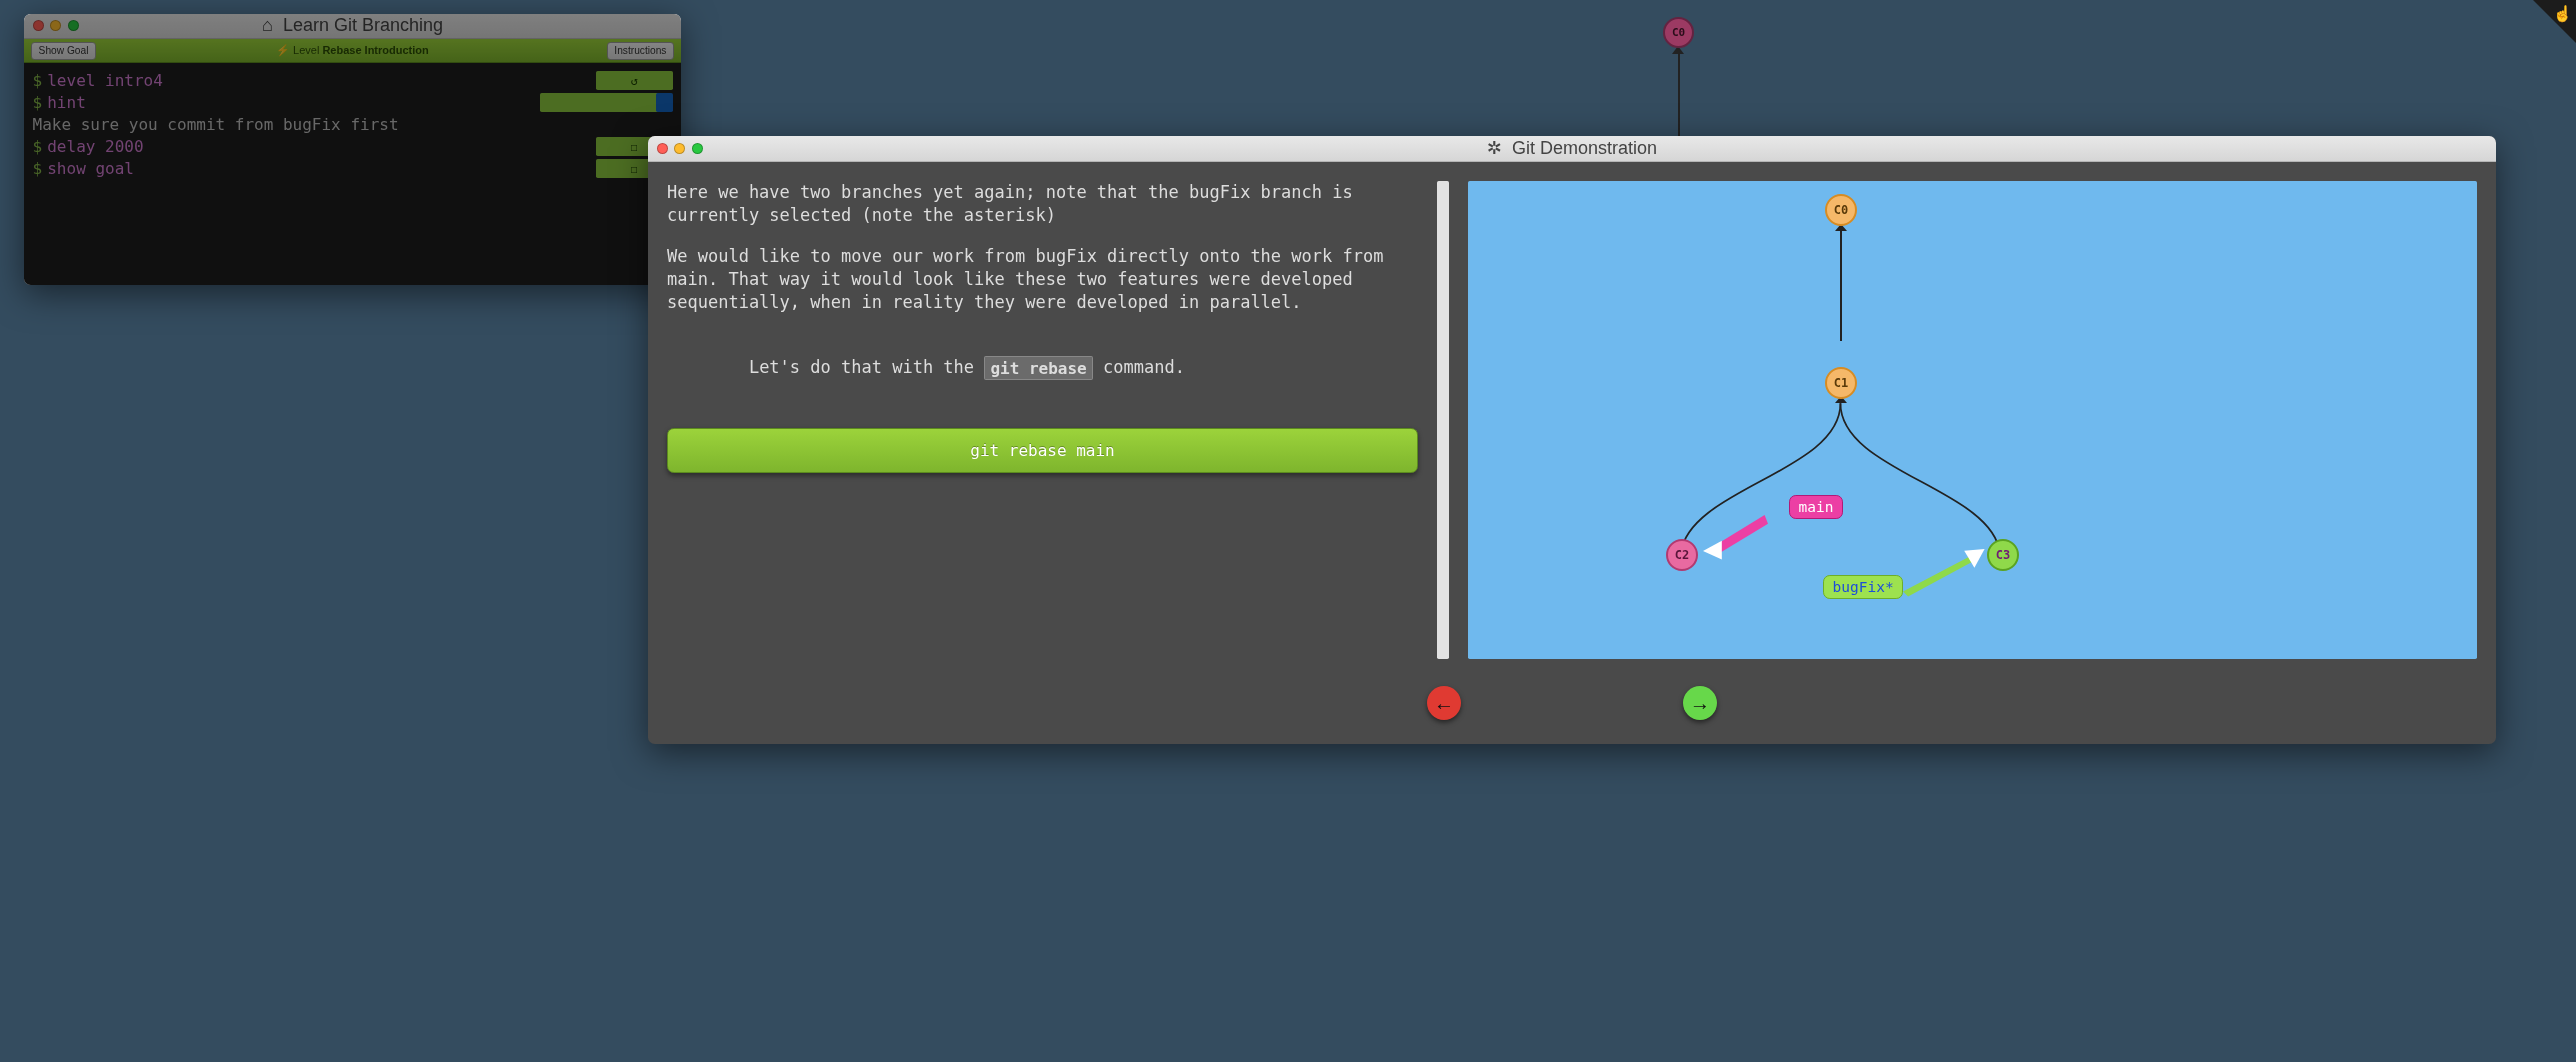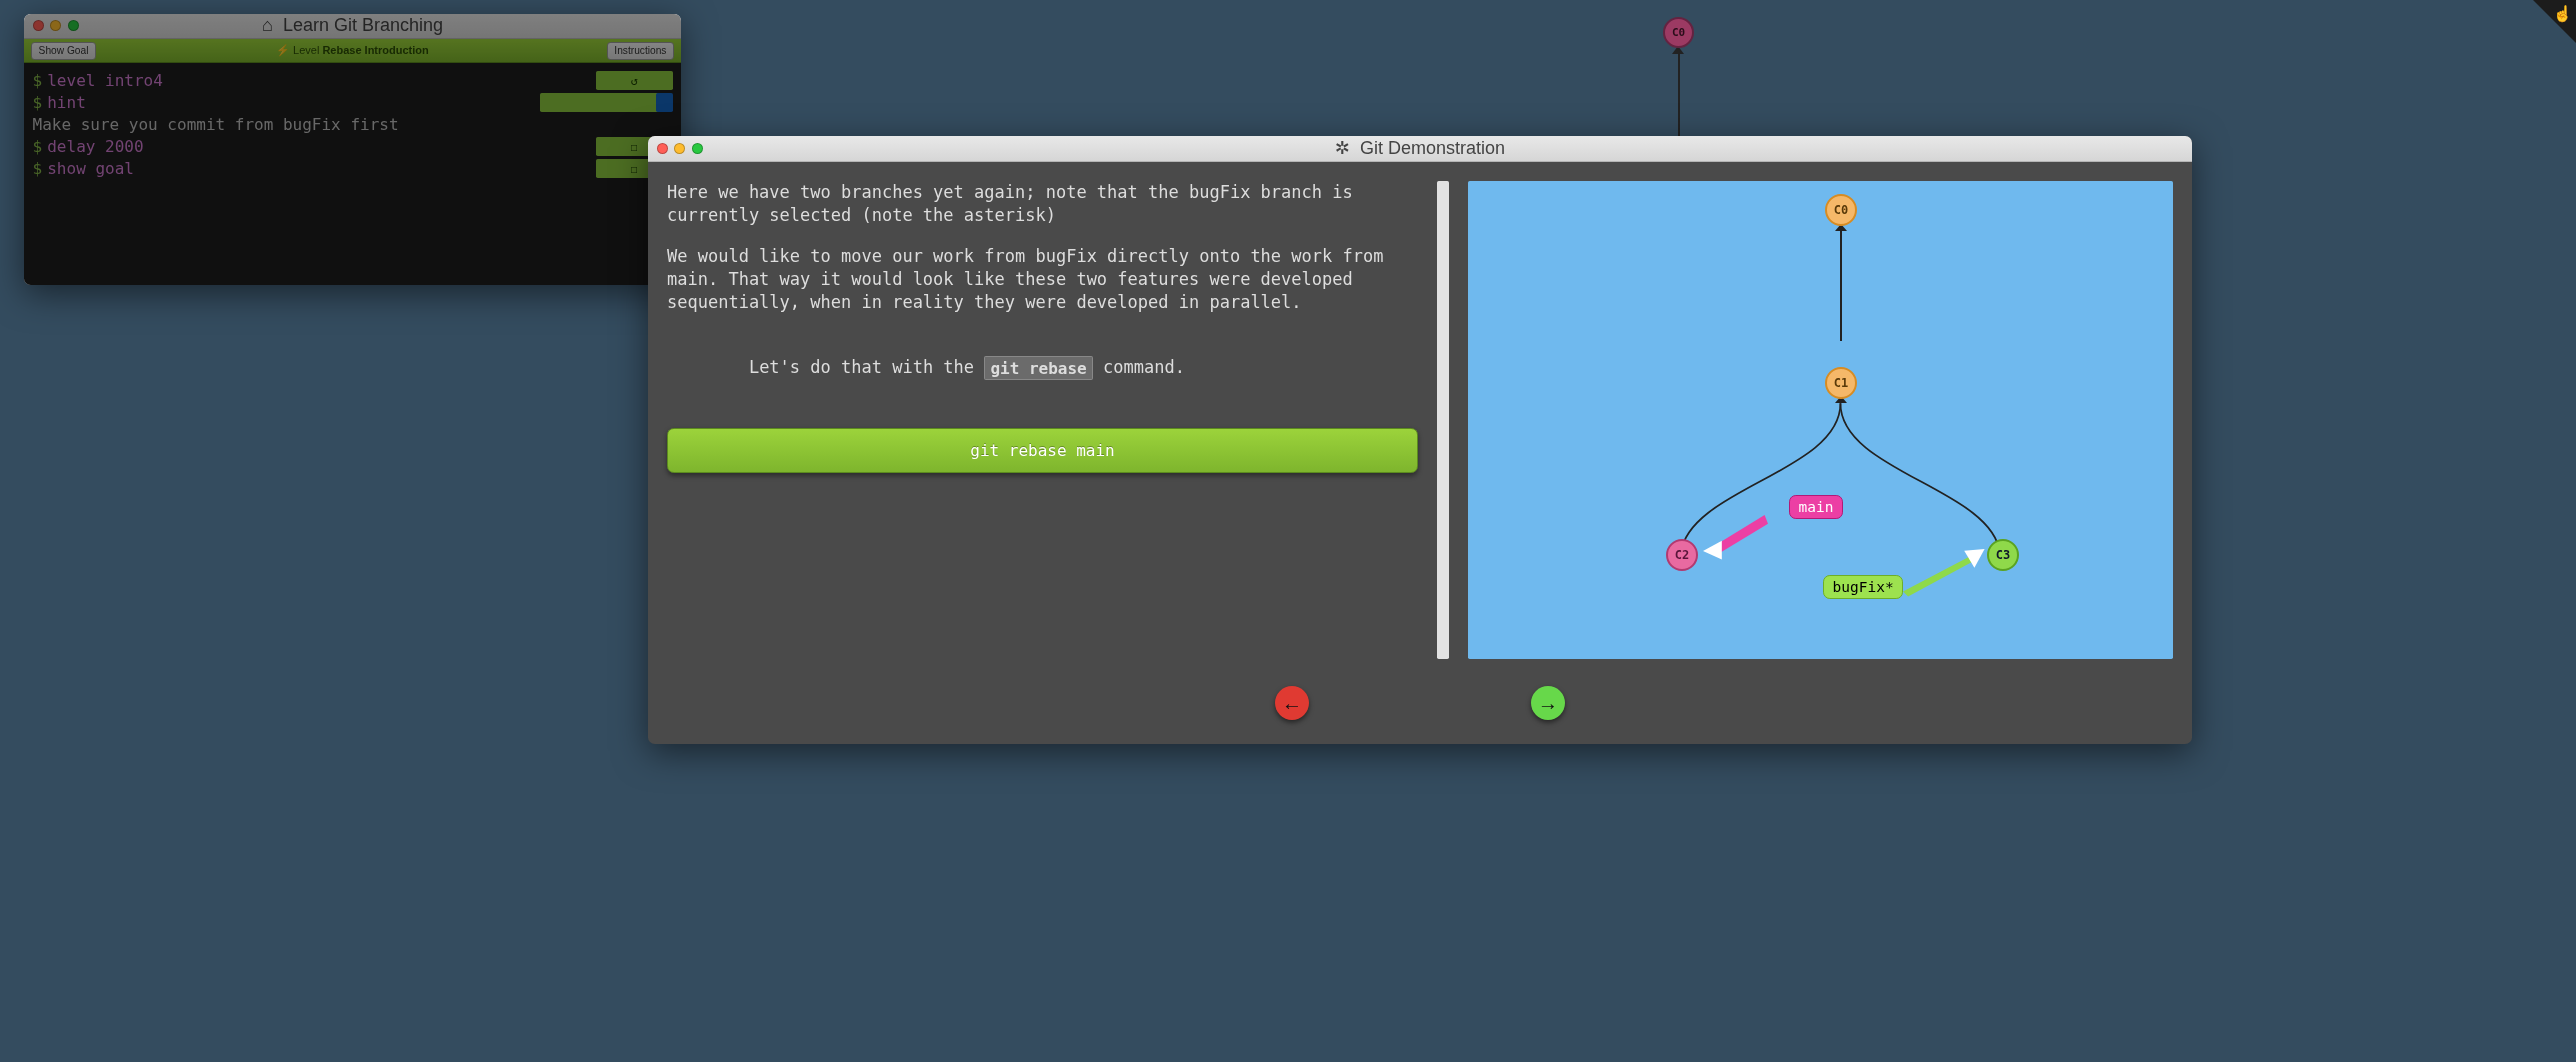--- a/index.html
+++ b/index.html
@@ -112,21 +112,21 @@
   }
   #bg-arrowhead {
     position: absolute; top: 46px; left: 1672px;
     width: 0; height: 0;
     border-left: 6.8px solid transparent;
     border-right: 6.8px solid transparent;
     border-bottom: 8.5px solid #222;
   }
 
   
-  #modal { left: 648px; top: 136px; width: 1544px; background: #4a4a4a; }
+  #modal { left: 648px; top: 136px; width: 1848px; background: #4a4a4a; }
   #modal .titlebar { background: linear-gradient(#e8e8e8,#d6d6d6); }
   #modal-body {
     display: flex; gap: 19px; padding: 19px;
   }
 
   #lesson-text {
     flex: 0 0 751px;
     color: #ddd;
     font-family: ui-monospace, Menlo, Consolas, monospace;
     font-size: 17px; line-height: 1.35;
@@ -158,29 +158,29 @@
     height: 478px; position: relative;
   }
   .commit-node {
     position: absolute; width: 32px; height: 32px; border-radius: 50%;
     display: flex; align-items: center; justify-content: center;
     font-family: ui-monospace,monospace; font-weight: 700; font-size: 12px;
     border-width: 2.6px; border-style: solid;
   }
   .node-orange { background: #f5b869; border-color: #d78c23; color: #5a3a09; }
   .node-pink   { background: #e96aa1; border-color: #b23a70; color: #5b153a; }
-  .node-green  { background: #8fd94a; border-color: #5aa321; color: #0f172a; }
+  .node-green  { background: #8fd94a; border-color: #5aa321; color: #701a75; }
 
   .branch-tag {
     position: absolute; padding: 3.4px 8.5px; border-radius: 6.8px;
     font-family: ui-monospace,monospace; font-size: 14.5px; font-weight: 500;
     border: 1.7px solid;
   }
   .tag-pink  { background: #ec3fa4; border-color: #b01a78; color: #fff; }
-  .tag-green { background: #9de24f; border-color: #6cae28; color: #000000; }
+  .tag-green { background: #9de24f; border-color: #6cae28; color: #1d4ed8; }
 
   .edge { position: absolute; background: #222; }
   .edge-v { width: 1.7px; }
   .arrowhead {
     position: absolute; width: 0; height: 0;
     border-left: 6px solid transparent;
     border-right: 6px solid transparent;
     border-bottom: 7.7px solid #222;
   }
   svg.curve { position: absolute; overflow: visible; }

